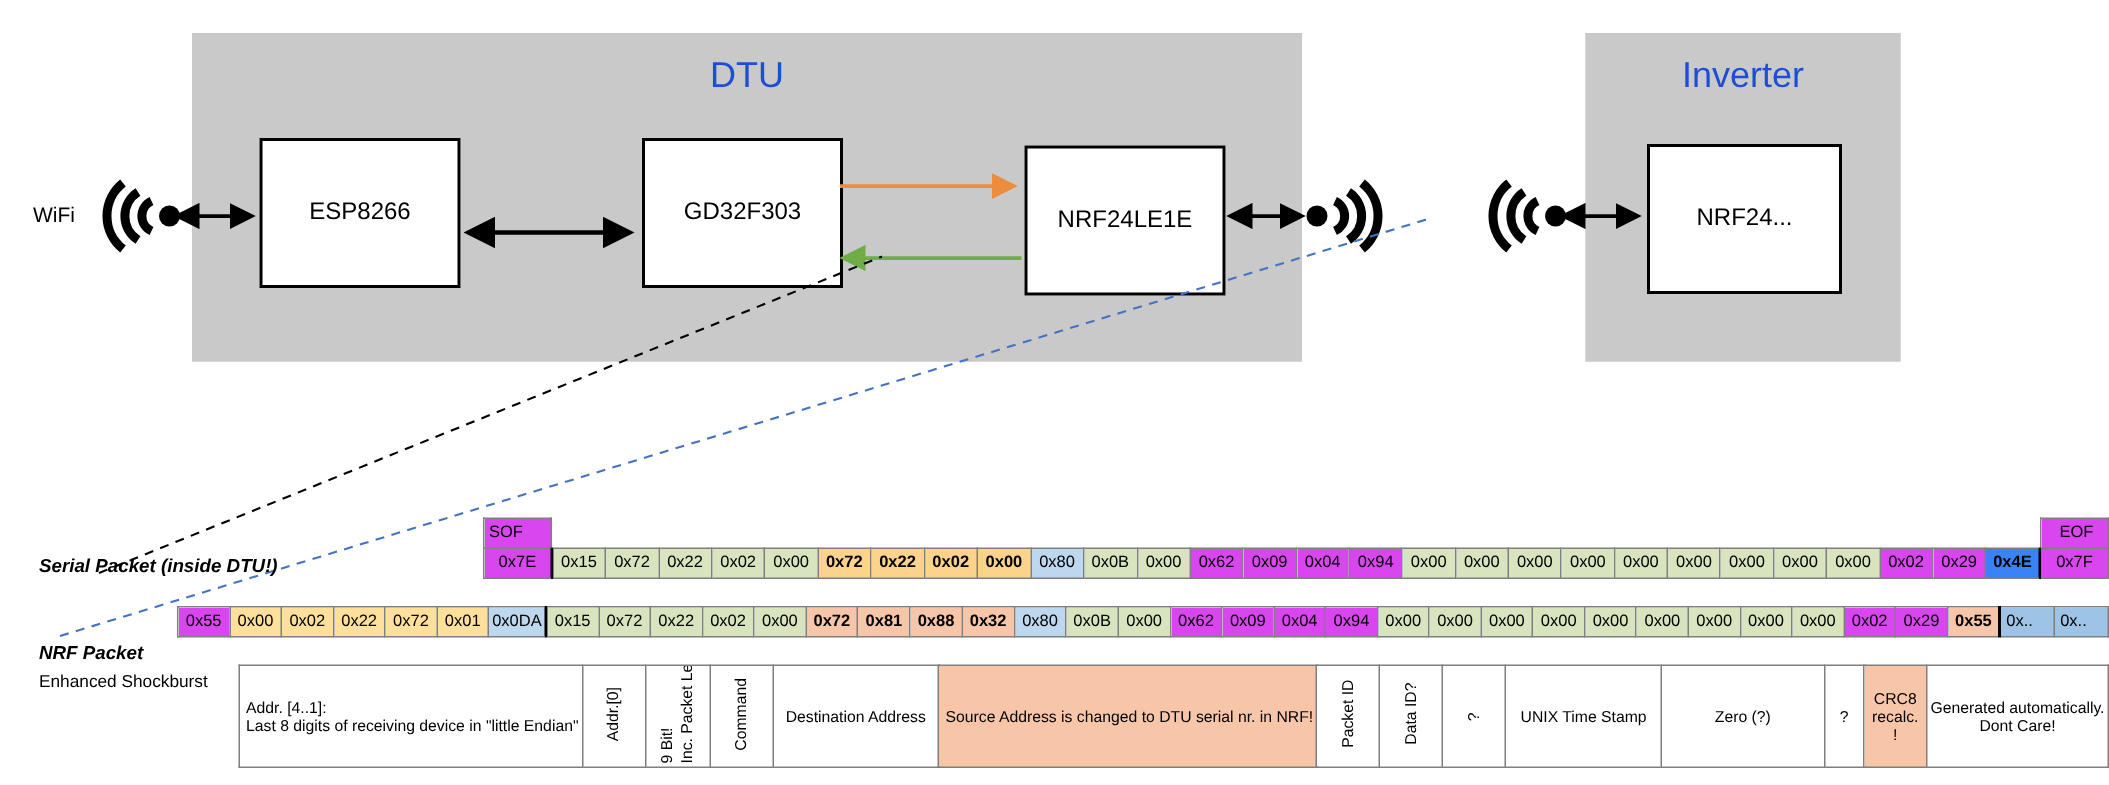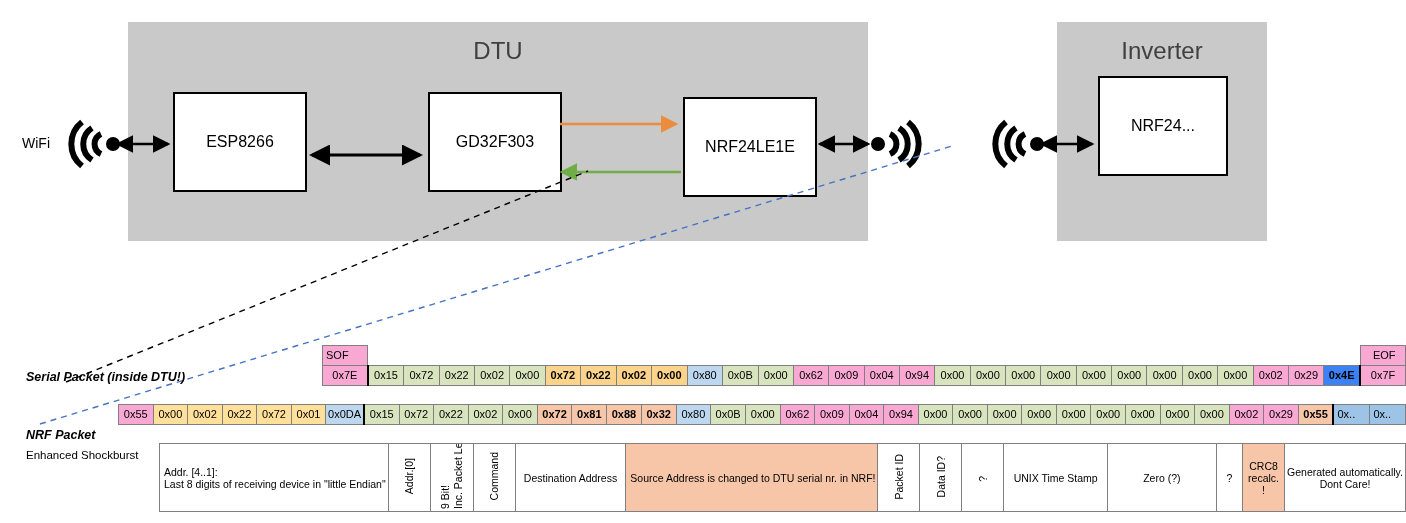--- a/index.html
+++ b/index.html
@@ -3,42 +3,42 @@
 <meta charset="utf-8">
 <style>
   html,body{margin:0;padding:0;background:#ffffff;}
   body{width:1406px;height:523px;position:relative;overflow:hidden;
        font-family:"Liberation Sans","DejaVu Sans",sans-serif;color:#000;}
 
   
   #top-diagram{position:absolute;left:0;top:0;width:1406px;height:270px;}
   .enclosure{position:absolute;background:#c9c9c9;border:1px solid #c9c9c9;}
   .enclosure-title{position:absolute;left:0;right:0;top:14px;text-align:center;
-       font-size:24px;line-height:28px;color:#404040;}
+       font-size:24px;line-height:28px;color:#1d4ed8;}
   .chip{position:absolute;background:#ffffff;border:2px solid #000;
        display:flex;align-items:center;justify-content:center;
        font-size:16px;text-align:center;}
   .wifi-label{position:absolute;font-size:14px;}
   .arrow-svg{position:absolute;left:0;top:0;width:1406px;height:270px;
        pointer-events:none;overflow:visible;}
 
   
   #connector-layer{position:absolute;left:0;top:0;width:1406px;height:523px;
        pointer-events:none;}
 
   
   .row-label{position:absolute;font-size:12.5px;font-weight:bold;font-style:italic;
        white-space:nowrap;}
   .row-sublabel{position:absolute;font-size:11.5px;white-space:nowrap;}
 
   .tbl{position:absolute;border-collapse:collapse;table-layout:fixed;}
   .tbl td{border:1px solid #7f7f7f;font-size:11px;text-align:center;
        padding:0;height:19px;line-height:19px;overflow:hidden;
        white-space:nowrap;}
-  .c-gray{background:#f9a8d4;}
+  .c-gray{background:#d946ef;}
   .c-green{background:#d7e4bd;}
   .c-yellow{background:#fbd38a;}
   .c-yellowlt{background:#ffe09a;}
   .c-blue{background:#bdd7ee;}
   .c-bluemid{background:#9dc3e6;}
   .c-orange{background:#3b82f6;}
   .c-salmon{background:#f7c6a8;}
   .c-white{background:#ffffff;}
   .c-empty{background:#f2f2f2;border-color:#a6a6a6 !important;}
   .b{font-weight:bold;}
@@ -73,21 +73,21 @@
 
   <div class="chip" style="left:173px;top:92px;width:130px;height:96px;">
     <span>ESP8266</span>
   </div>
   <div class="chip" style="left:428px;top:92px;width:130px;height:96px;">
     <span>GD32F303</span>
   </div>
   <div class="chip" style="left:683px;top:80px;width:130px;height:96px;margin-top:17px;">
     <span>NRF24LE1E</span>
   </div>
-  <div class="chip" style="left:1098px;top:76px;width:126px;height:96px;">
+  <div class="chip" style="left:1098px;top:96px;width:126px;height:96px;">
     <span>NRF24...</span>
   </div>
 
   <svg class="arrow-svg">
     <defs>
       <marker id="ah-black" markerWidth="7" markerHeight="7" refX="6" refY="3.5" orient="auto" markerUnits="strokeWidth">
         <path d="M0,0 L7,3.5 L0,7 z" fill="#000"></path>
       </marker>
       <marker id="ah-black-s" markerWidth="7" markerHeight="7" refX="1" refY="3.5" orient="auto" markerUnits="strokeWidth">
         <path d="M7,0 L0,3.5 L7,7 z" fill="#000"></path>

